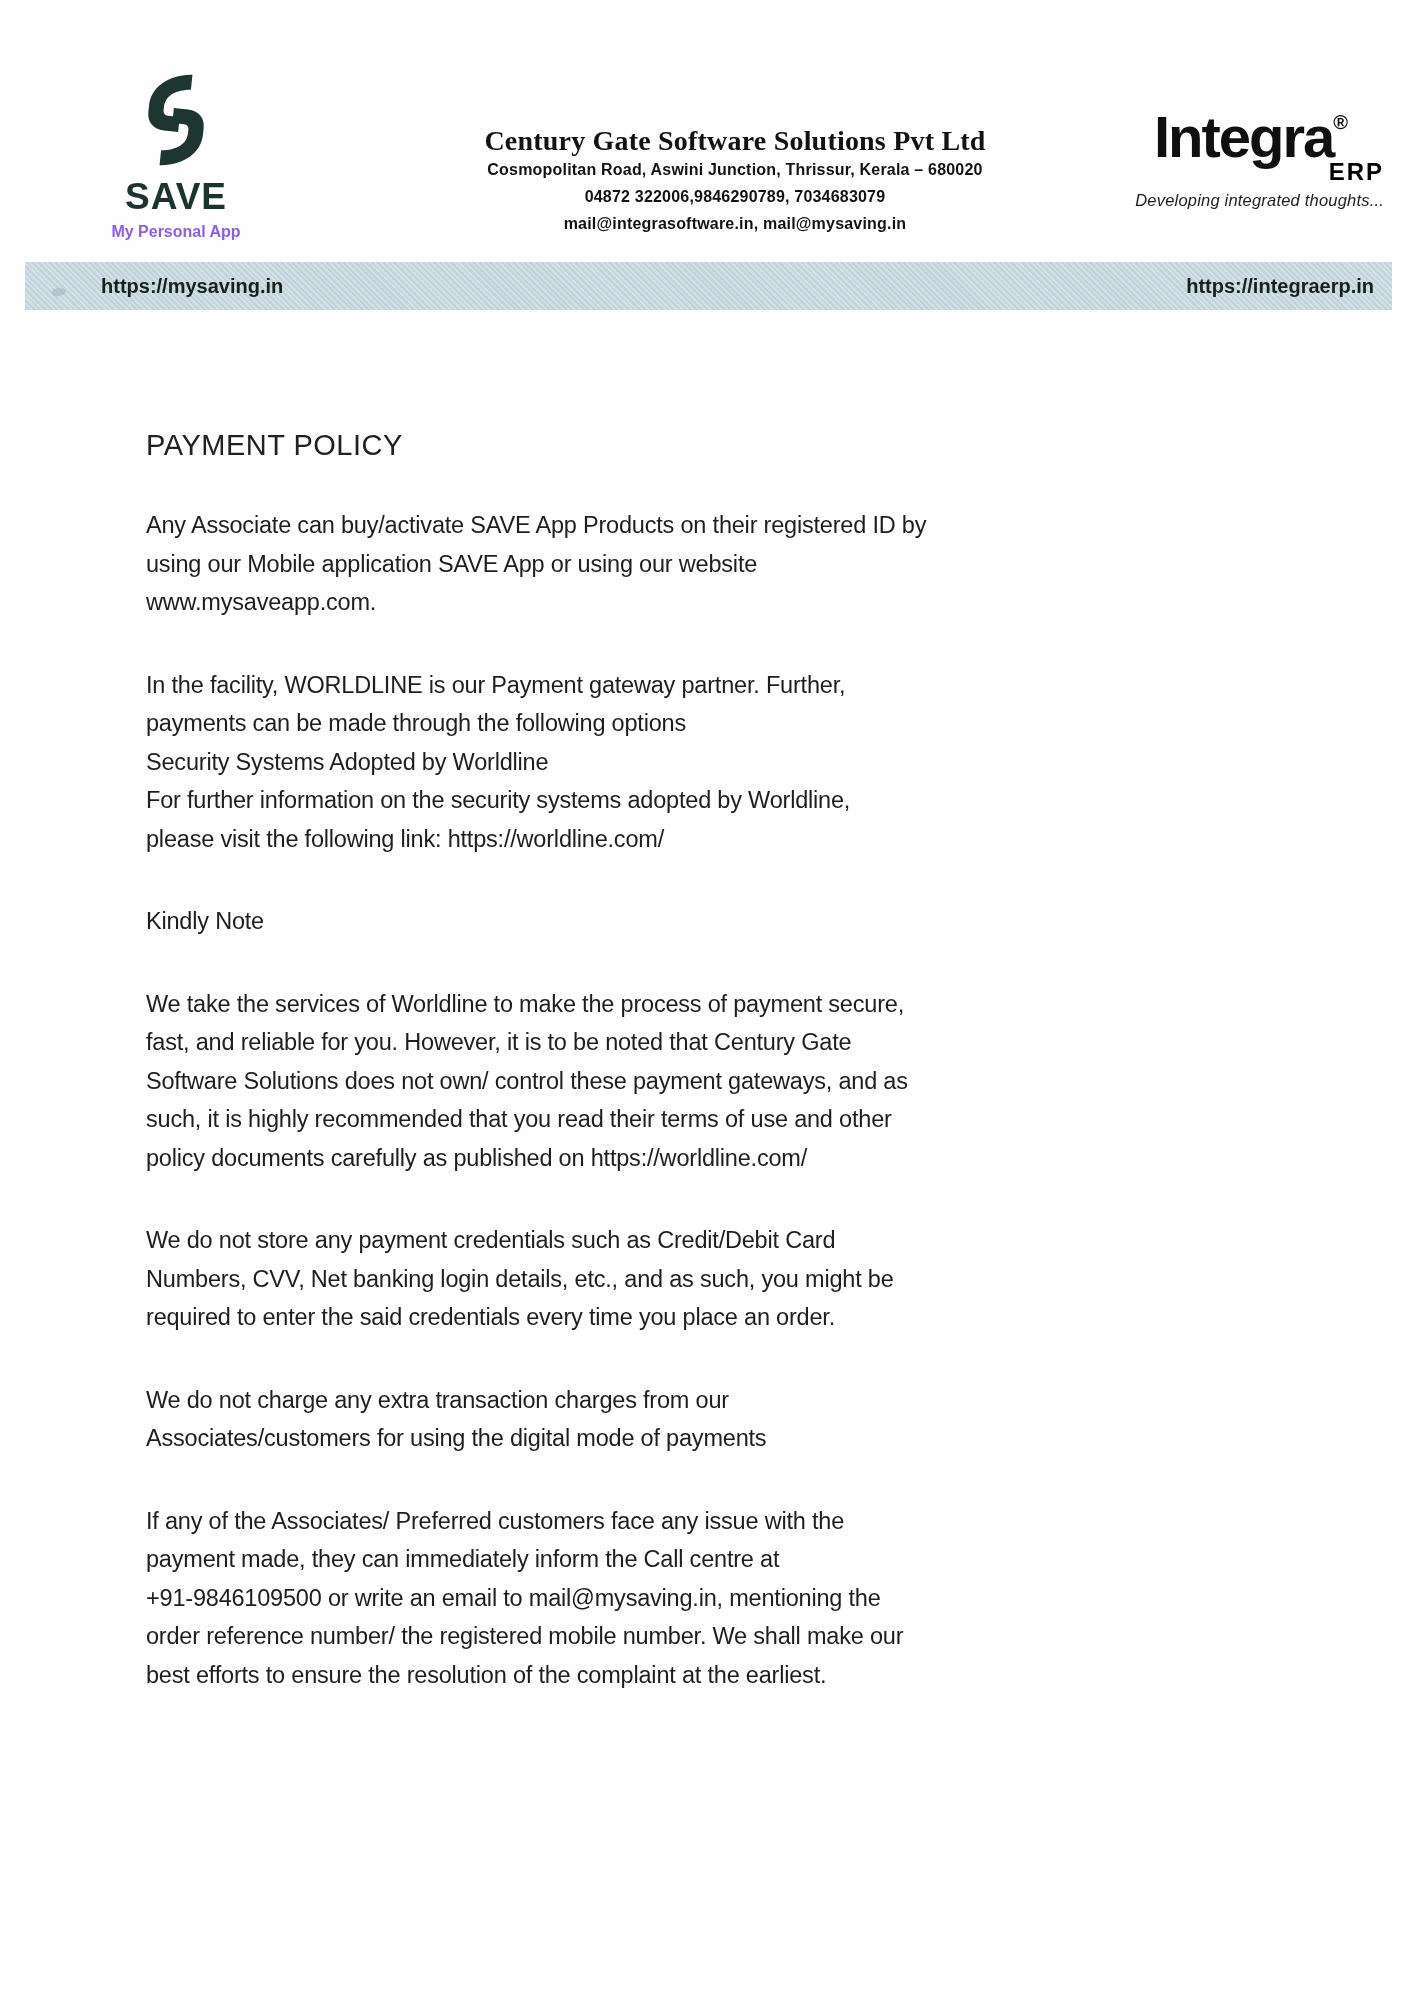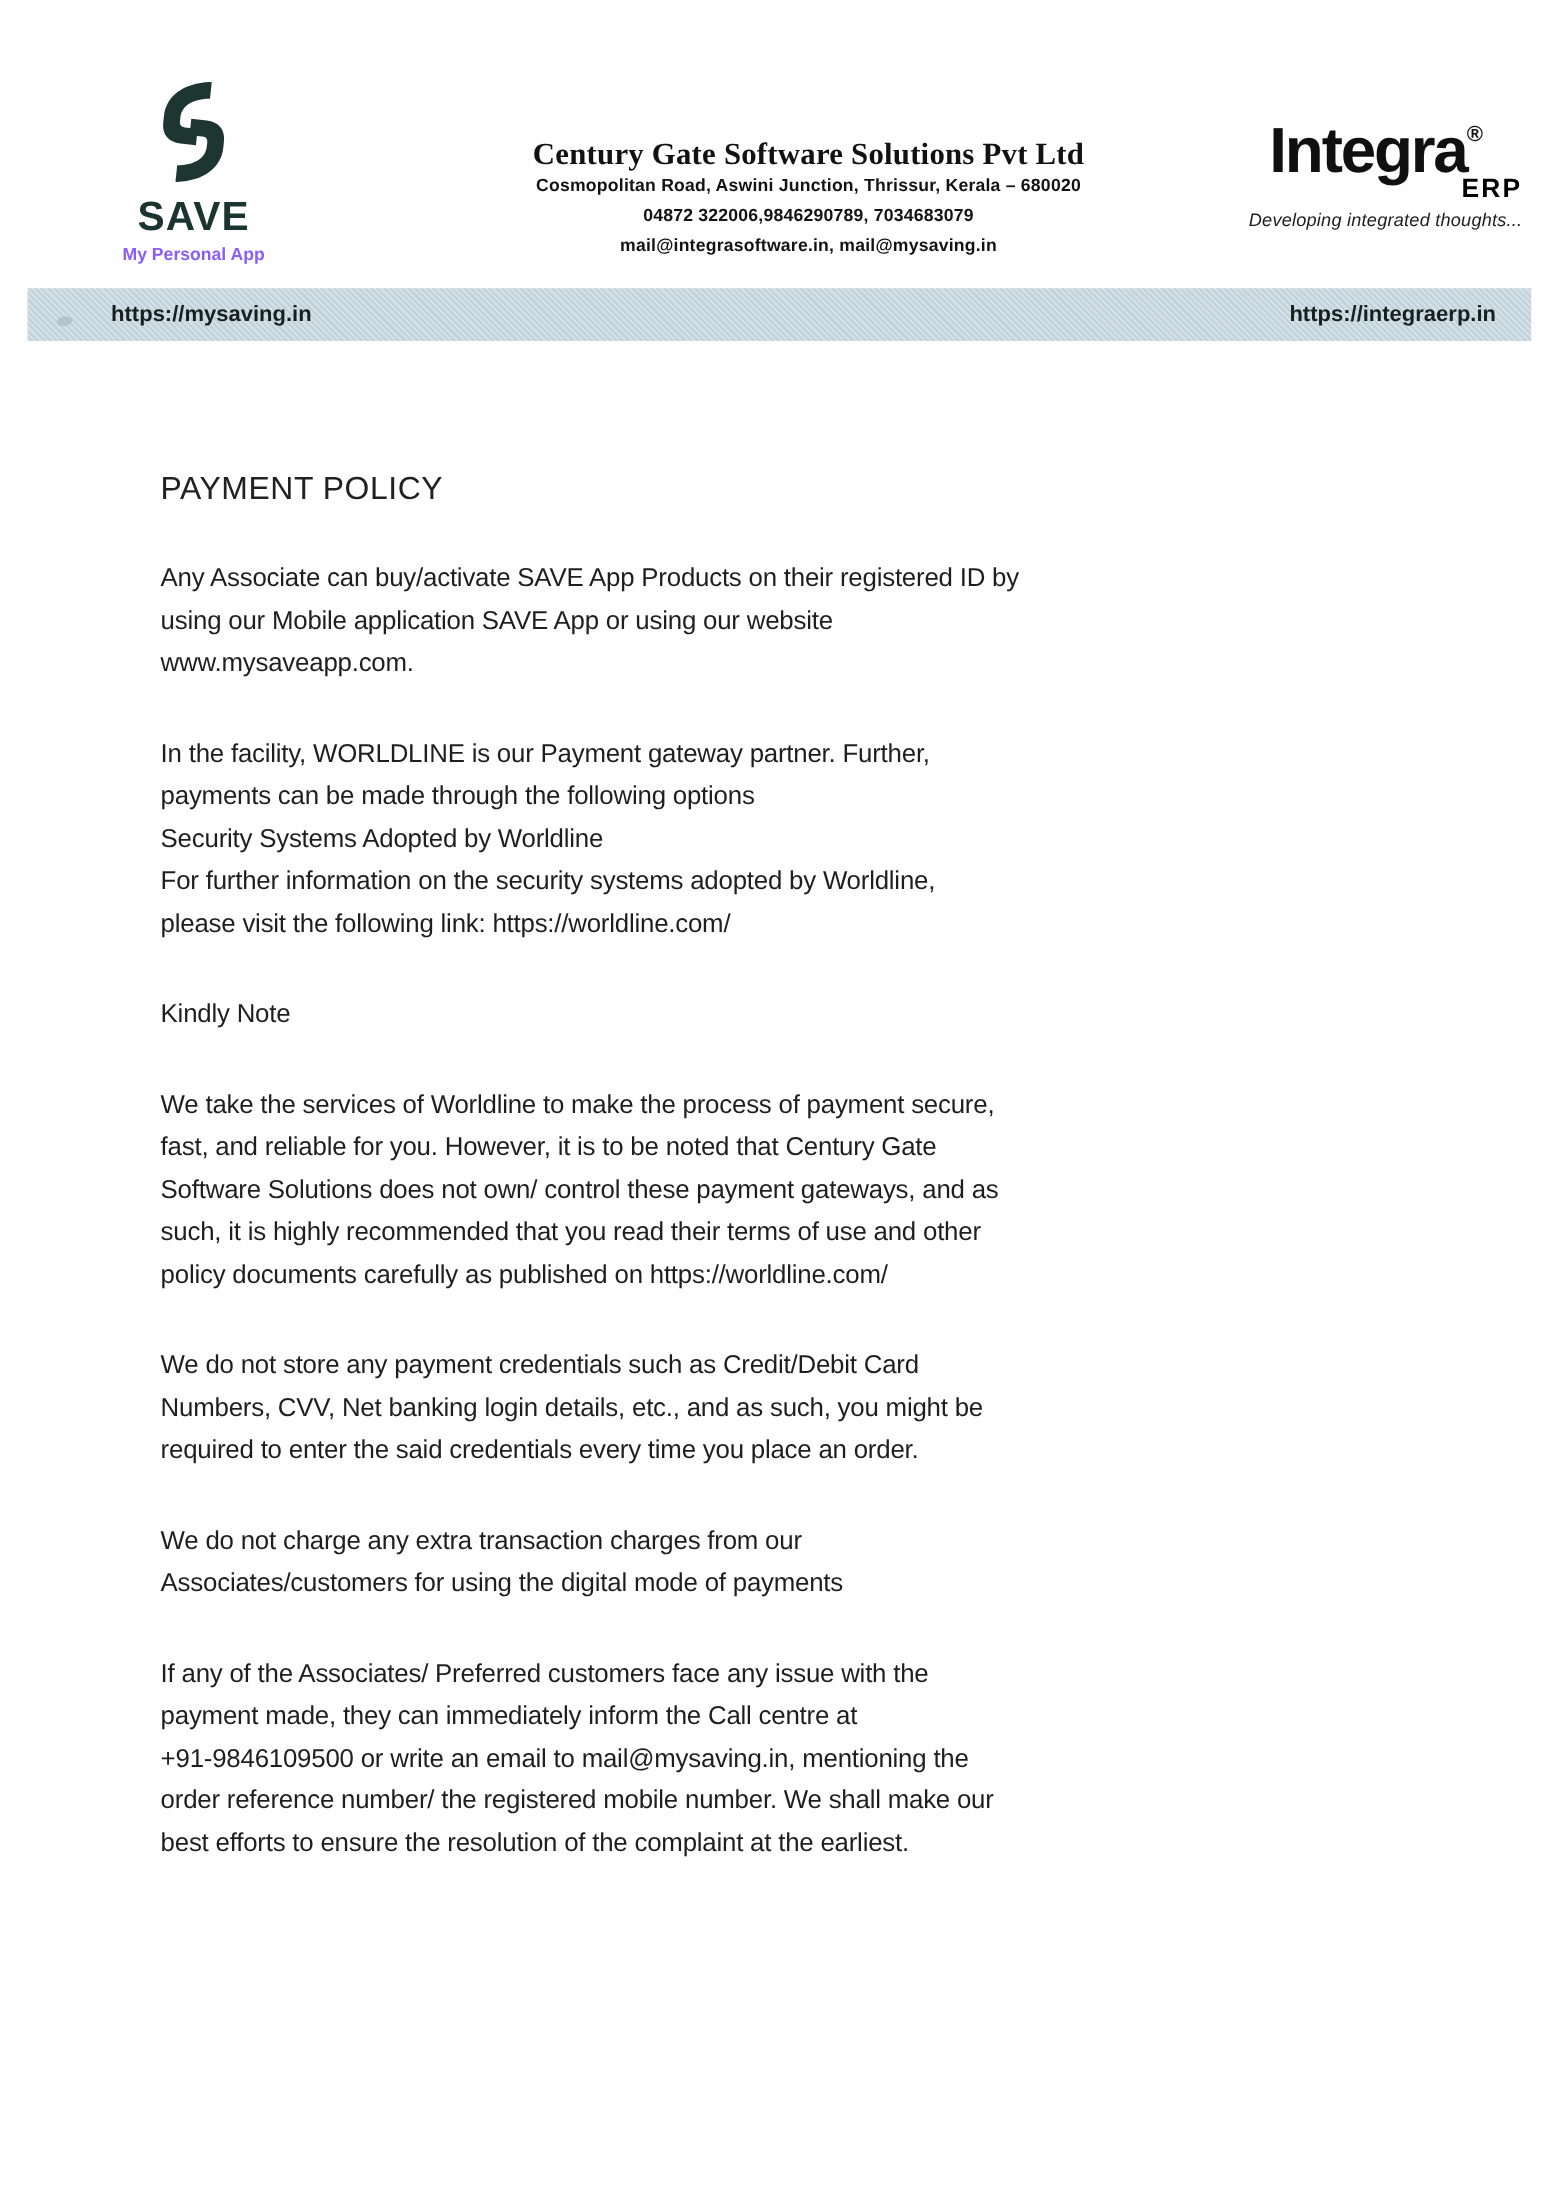--- a/index.html
+++ b/index.html
@@ -62,21 +62,21 @@
     font-size:16.5px; font-style:italic; color:#1d1d1d;
     letter-spacing:0.2px; white-space:nowrap;
   }
 
   .url-bar {
     position:absolute; left:25px; top:262px; width:1367px; height:48px;
     background:#c6d6df;
     background-image:
       repeating-linear-gradient(45deg, rgba(255,255,255,0.25) 0 2px, rgba(0,0,0,0.02) 2px 4px);
     display:flex; align-items:center; justify-content:space-between;
-    padding:0 32px 0 76px;
+    padding:0 18px 0 76px;
     font-weight:bold; font-size:20px; color:#16201f;
   }
   .scan-smudge {
     position:absolute; left:52px; top:288px; width:14px; height:8px;
     background:#9fb3bd; opacity:0.55; border-radius:40% 60% 50% 50%;
     transform:rotate(-12deg);
   }
 
   
   .doc { position:absolute; left:146px; top:404px; width:900px; }

